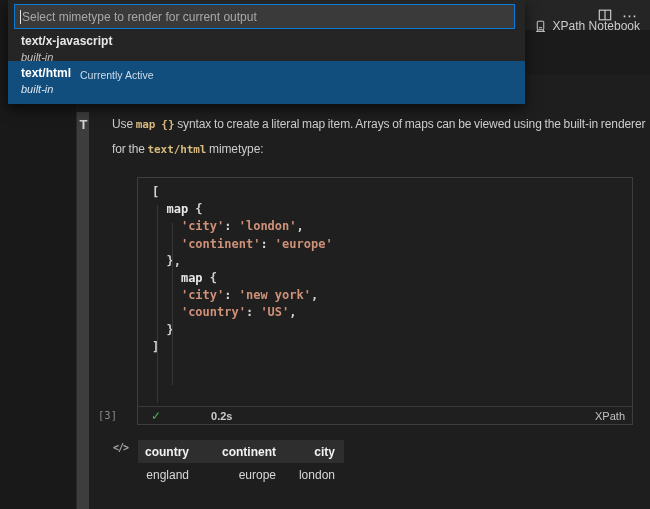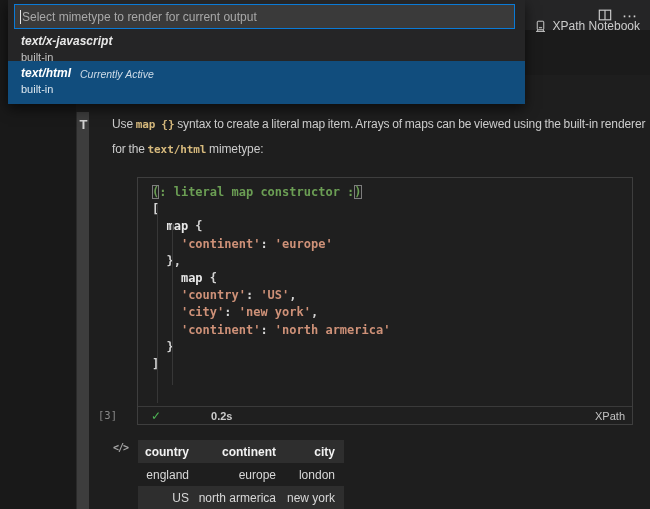--- a/index.html
+++ b/index.html
@@ -55,25 +55,25 @@
   .band { background:#2e2e2e; }
 
   
   .quickpick { position:absolute; left:8px; top:0; width:517px; height:104px; background:#252526; box-shadow:0 5px 12px rgba(0,0,0,0.6); z-index:10; }
   .qp-input { position:absolute; left:6px; right:10px; top:4px; height:25px; background:#3a3a3a; border:1.5px solid #0a7ad6; display:flex; align-items:center; padding-left:5px; cursor:text; }
   .qp-cursor { width:1px; height:14px; background:#e6e6e6; margin-right:1px; }
   .qp-placeholder { color:#a8a8a8; font-size:12px; }
   .qp-row { position:absolute; left:0; right:0; padding:3px 0 0 13px; cursor:pointer; }
   .qp-row-1 { top:31px; height:30px; }
   .qp-row-2 { top:61px; height:43px; background:#114d7d; padding-top:5px; }
-  .qp-label-line { display:flex; align-items:center; gap:9px;font-style:italic; }
+  .qp-label-line { display:flex; align-items:flex-end; gap:9px; }
   .qp-label { font-size:12px; font-weight:600; color:#e8e8e8; line-height:15px; }
   .qp-row-2 .qp-label { color:#ffffff; }
   .qp-badge { font-size:10.5px; color:#cfdce8; }
-  .qp-detail { font-size:11px; color:#c2c2c2; line-height:14px; margin-top:1px; }
+  .qp-detail { font-size:11px; color:#c2c2c2; line-height:14px; margin-top:1px;font-style:italic; }
   .qp-row-2 .qp-detail { color:#dce6ee; }
 
   svg { display:block; }
 </style>
 </head>
 <body>
 
 <div class="left-rail"></div>
 <div class="scroll-strip"></div>
 <div class="scroll-letter">T</div>
@@ -106,29 +106,28 @@
 
 <div class="markdown">
   <div class="md-line"><span>Use </span><span class="inline-code">map {}</span><span> syntax to create a literal map item. Arrays of maps can be viewed using the built-in renderer</span></div>
   <div class="md-line"><span>for the </span><span class="inline-code">text/html</span><span> mimetype:</span></div>
 </div>
 
 <div class="exec-order">[3]</div>
 <div class="code-cell">
   <div class="code-area">
     <div id="code-lines">
-        <div class="cl"><span class="bx">(</span><span class="cm">: literal map constructor :</span><span class="bx">)</span></div>
         <div class="cl"><span class="p">[</span></div>
         <div class="cl"><span class="p">  </span><span class="k">map</span><span class="p"> {</span></div>
+        <div class="cl"><span class="p">    </span><span class="s">'city'</span><span class="p">: </span><span class="s">'london'</span><span class="p">,</span></div>
         <div class="cl"><span class="p">    </span><span class="s">'continent'</span><span class="p">: </span><span class="s">'europe'</span></div>
         <div class="cl"><span class="p">  },</span></div>
         <div class="cl"><span class="p">    </span><span class="k">map</span><span class="p"> {</span></div>
+        <div class="cl"><span class="p">    </span><span class="s">'city'</span><span class="p">: </span><span class="s">'new york'</span><span class="p">,</span></div>
         <div class="cl"><span class="p">    </span><span class="s">'country'</span><span class="p">: </span><span class="s">'US'</span><span class="p">,</span></div>
-        <div class="cl"><span class="p">    </span><span class="s">'city'</span><span class="p">: </span><span class="s">'new york'</span><span class="p">,</span></div>
-        <div class="cl"><span class="p">    </span><span class="s">'continent'</span><span class="p">: </span><span class="s">'north armerica'</span></div>
         <div class="cl"><span class="p">  }</span></div>
         <div class="cl"><span class="p">]</span></div>
       </div>
   </div>
   <div class="indent-guide guide-1"></div>
   <div class="indent-guide guide-2"></div>
   <div class="cell-divider"></div>
   <div class="cell-status">
     <span class="check">✓</span>
     <span class="duration">0.2s</span>
@@ -150,25 +149,20 @@
       <th>continent</th>
       <th>city</th>
     </tr>
   </thead>
   <tbody>
     <tr>
       <td>england</td>
       <td>europe</td>
       <td>london</td>
     </tr>
-    <tr class="band">
-      <td>US</td>
-      <td>north armerica</td>
-      <td>new york</td>
-    </tr>
   </tbody>
 </table>
 
 <div class="quickpick">
   <div class="qp-input">
     <span class="qp-cursor"></span>
     <span class="qp-placeholder">Select mimetype to render for current output</span>
   </div>
   <div class="qp-row qp-row-1">
     <div class="qp-label-line">

